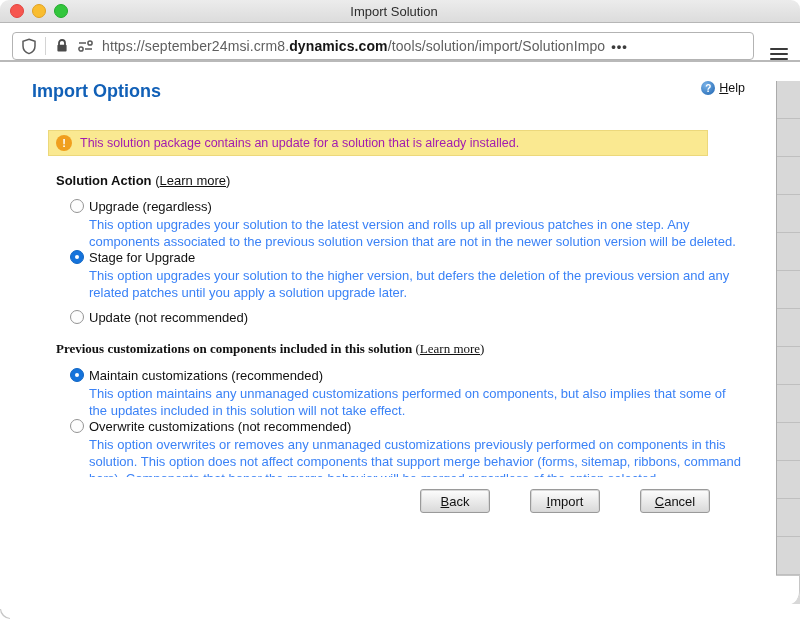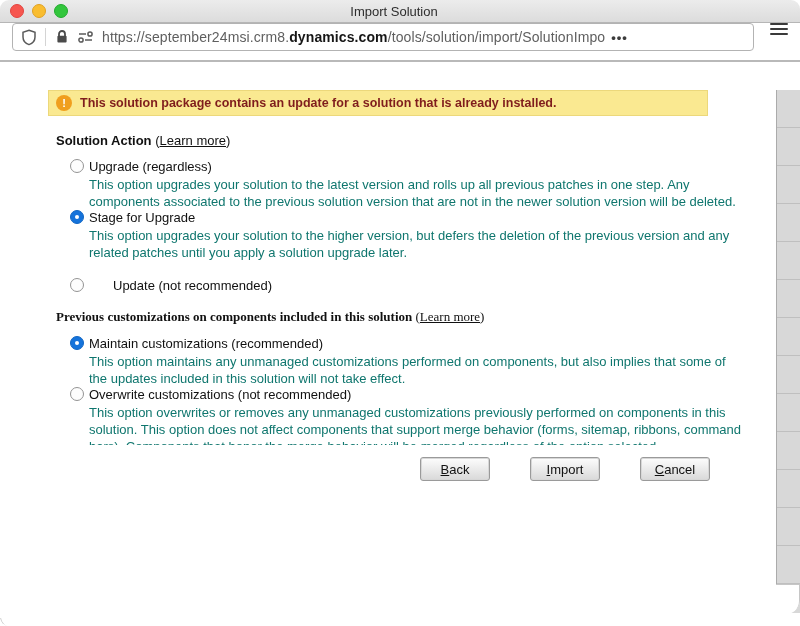--- a/index.html
+++ b/index.html
@@ -10,21 +10,21 @@
   .titlebar{position:relative;height:22px;background:linear-gradient(#ececec,#dcdcdc);
     border-bottom:1px solid #b6b6b6;display:flex;align-items:center;}
   .traffic{display:flex;gap:8px;margin-left:10px;}
   .light{width:12px;height:12px;border-radius:50%;}
   .light.red{background:#f6564f;border:.5px solid #e2443e;}
   .light.yellow{background:#f9bd30;border:.5px solid #dfa023;}
   .light.green{background:#33c63d;border:.5px solid #23ab2f;}
   .win-title{position:absolute;left:0;right:12px;text-align:center;font-size:13px;font-weight:400;color:#2d2d2d;}
 
   
-  .urlrow{height:37px;background:#fff;border-bottom:2px solid #b9b9b9;display:flex;align-items:flex-start;padding:0 12px;}
+  .urlrow{height:37px;background:#fff;border-bottom:2px solid #b9b9b9;display:flex;align-items:flex-end;padding:0 12px;}
   .url-input{flex:1;height:26px;border:1px solid #b3b3b3;border-radius:4px;display:flex;align-items:center;
     padding:0 8px;margin-right:16px;background:#fff;overflow:hidden;white-space:nowrap;}
   .url-input svg{flex:0 0 auto;}
   .vsep{width:1px;height:18px;background:#d4d4d4;margin:0 8px 0 8px;}
   .url-text{font-size:14px;margin-left:8px;color:#5f5f5f;letter-spacing:.1px;}
   .url-text .domain{color:#161616;font-weight:700;}
   .url-dots{font-size:13px;color:#3c3c3c;margin-left:6px;letter-spacing:1px;font-weight:700;}
   .hamburger{width:18px;display:flex;flex-direction:column;gap:3px;cursor:pointer;}
   .hamburger div{height:2px;background:#3a3a3a;border-radius:1px;}
 
@@ -42,38 +42,38 @@
   .page-head{display:flex;align-items:flex-start;justify-content:space-between;margin-top:19px;}
   .page-title{font-size:18px;font-weight:700;color:#1160b7;line-height:21px;}
   .help{display:flex;align-items:center;gap:4px;font-size:12.5px;color:#111;cursor:pointer;}
   .help-icon{width:14px;height:14px;border-radius:50%;background:radial-gradient(circle at 35% 30%,#7ab3e8,#1b62b0);
     color:#fff;font-size:10px;font-weight:700;display:flex;align-items:center;justify-content:center;}
 
   .warning{margin:28px 0 0 16px;width:660px;box-sizing:border-box;background:#fae991;
     border:1px solid #ecd87b;display:flex;align-items:center;gap:8px;padding:4px 10px 4px 7px;}
   .warn-icon{flex:0 0 16px;width:16px;height:16px;border-radius:50%;background:#f09f1e;color:#fff;
     font-size:11px;font-weight:700;display:flex;align-items:center;justify-content:center;}
-  .warning .wtext{font-size:12.5px;font-weight:700;color:#7f1d1d;}
+  .warning .wtext{font-size:12.5px;font-weight:400;color:#a21caf;}
 
   .sec-head{margin:17px 0 0 24px;font-size:13px;color:#111;}
   .sec-head .sec-title{font-weight:700;text-align:right;}
   .sec-head.second{margin-top:16px;font-family:Liberation Serif, serif;}
   .learn-link{text-decoration:underline;color:#111;cursor:pointer;}
 
   .options{margin:11px 0 0 38px;}
   .option{display:flex;margin-top:0;}
   .option.first{margin-top:0;}
-  .option.tight{margin-top:17px;gap:24px;}
+  .option.tight{margin-top:9px;}
   .radio{flex:0 0 14px;width:14px;height:14px;border-radius:50%;border:1px solid #949494;
     background:#fdfdfd;margin:0 5px 0 0;position:relative;box-sizing:border-box;cursor:pointer;}
   .radio.selected{border:1px solid #1166c4;background:#1573db;}
   .radio.selected::after{content:"";position:absolute;left:4px;top:4px;width:4px;height:4px;border-radius:50%;background:#fff;}
   .opt-body{width:656px;}
   .opt-label{font-size:13px;color:#111;line-height:15px;}
-  .opt-desc{font-size:13px;color:#0f766e;line-height:17px;margin-top:2px;}
+  .opt-desc{font-size:13px;color:#3b82f6;line-height:17px;margin-top:2px;}
   .opt-desc.clip{height:41px;overflow:hidden;}
 
   
   .footer{display:flex;justify-content:flex-end;gap:40px;padding-right:35px;margin-top:12px;}
   .btn{width:70px;height:24px;font-family:inherit;font-size:13px;color:#111;
     background:linear-gradient(#fdfdfd,#e9e9e9 55%,#d9d9d9);border:1px solid #9a9a9a;border-radius:3px;
     box-shadow:0 0 0 1px #d7d7d7 inset;cursor:pointer;display:flex;align-items:center;justify-content:center;}
 
   
   .ann{position:absolute;z-index:30;}
@@ -117,20 +117,27 @@
         <div></div>
       </div>
   </div>
 
   <div class="browser-content">
     <div class="right-strip"></div>
     <div class="corner-br"></div>
     <div class="corner-bl"></div>
 
     <div class="page">
+      <div class="page-head">
+        <div class="page-title">Import Options</div>
+        <div class="help">
+          <span class="help-icon">?</span>
+          <span><span style="text-decoration:underline">H</span>elp</span>
+        </div>
+      </div>
 
       <div class="warning">
         <span class="warn-icon">!</span>
         <span class="wtext">This solution package contains an update for a solution that is already installed.</span>
       </div>
 
       <div class="sec-head">
         <span class="sec-title">Solution Action</span>
         <span>(</span><span class="learn-link">Learn more</span><span>)</span>
       </div>

